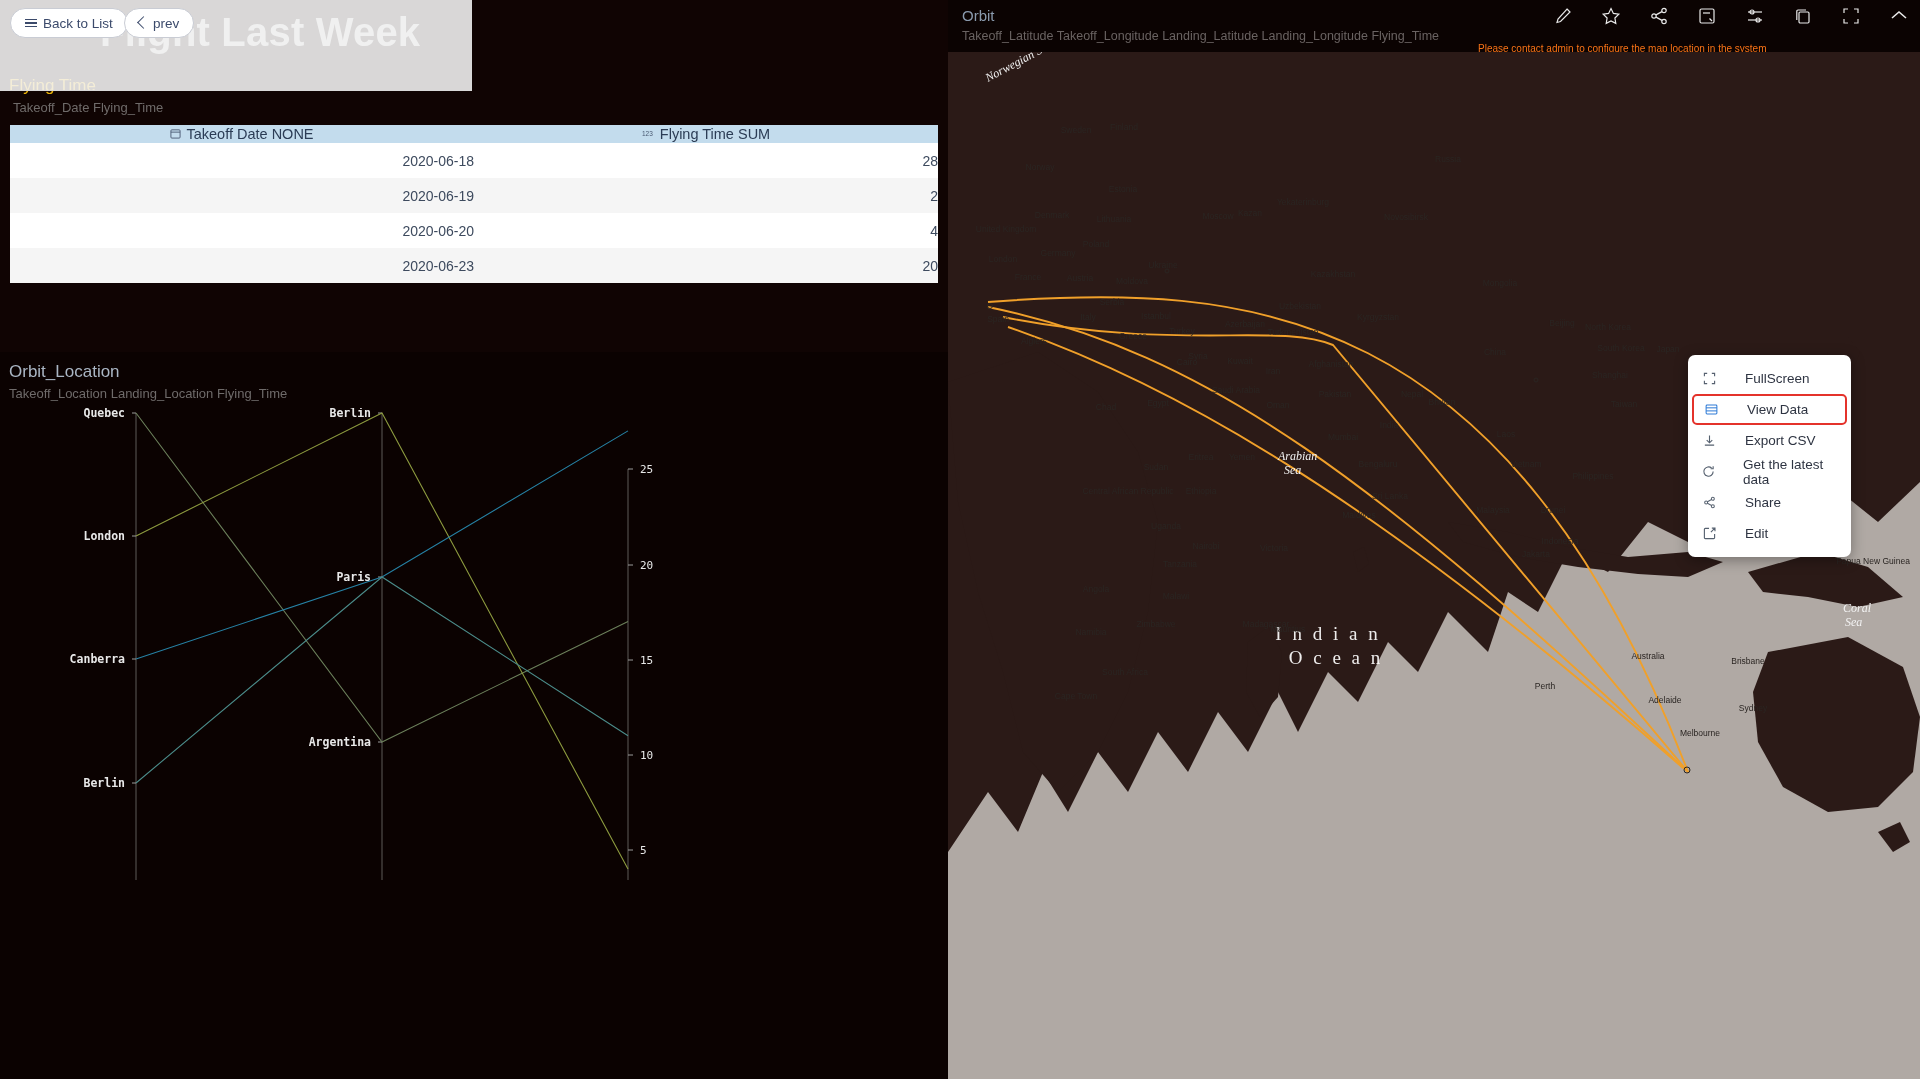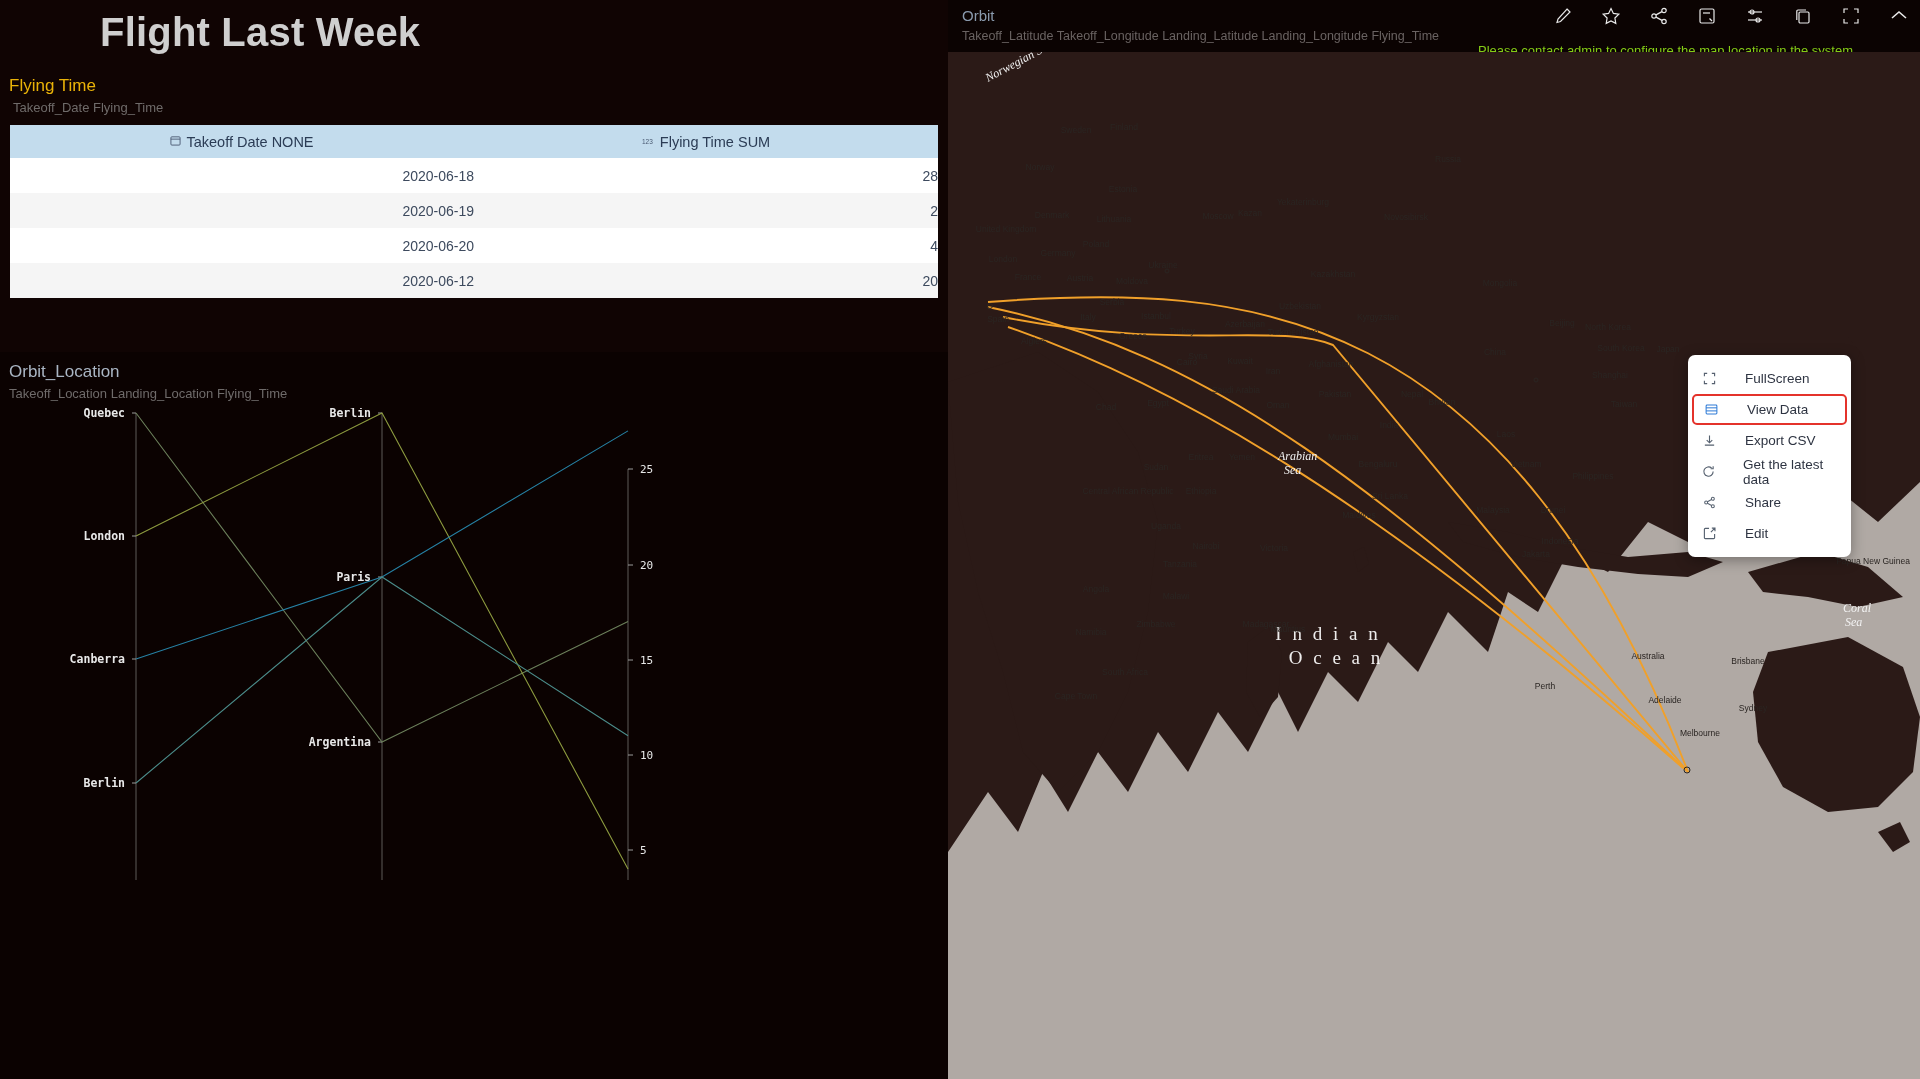--- a/index.html
+++ b/index.html
@@ -49,21 +49,21 @@
   .widget-sub   { font-size: 13px; color: #6f6b6a; margin-top: 4px; }
 
   
   #w-table { position:absolute; left:0; top:76px; width:948px; }
   #w-table .widget-title { margin-left: 9px; }
   #w-table .widget-sub   { margin-left: 13px; }
   #tbl-wrap { margin: 10px 10px 0 10px; width: 928px; background:#fff; }
   table.data { width:100%; border-collapse: collapse; table-layout: fixed; }
   table.data th {
     background:#c3dced; color:#2b3c55; font-weight:400;
-    font-size:14.5px; height:33px; text-align:center; padding:0;
+    font-size:14.5px; height:18px; text-align:center; padding:0;
   }
   table.data th .th-in { display:flex; align-items:center; justify-content:center; gap:5px; }
   table.data th .ic { font-size:11px; color:#4a5a72; }
   table.data td {
     height:35px; text-align:right; font-size:14px; color:#3d4a5e;
     border:none; padding:0;
   }
   table.data tr:nth-child(odd) td  { background:#ffffff; }
   table.data tr:nth-child(even) td { background:#f5f5f5; }
 
@@ -72,21 +72,21 @@
   #w-chart .widget-title { margin:10px 0 0 9px; color:#aab6c4; }
   #w-chart .widget-sub   { margin-left:9px; }
   #pc-svg { position:absolute; left:0; top:56px; }
 
   
   #right-col { position:absolute; left:948px; top:0; width:972px; height:1079px; background:#0b0302; }
   #map-head { position:absolute; left:0; top:1px; width:972px; height:68px; }
   #map-title { position:absolute; left:14px; top:6px; font-size:15px; color:#8a9aad; }
   #map-sub   { position:absolute; left:14px; top:28px; font-size:12.5px; color:#6a6362; }
   #map-warning {
-    position:absolute; left:530px; top:42px; font-size:13px; color:#84cc16; white-space:nowrap;
+    position:absolute; left:530px; top:42px; font-size:10px; color:#f97316; white-space:nowrap;
   }
   #map-tools { position:absolute; right:10px; top:4px; display:flex; align-items:center; gap:26px; }
   .tool { width:22px; height:22px; cursor:pointer; color:#e9e9e9; display:flex; align-items:center; justify-content:center;}
   .tool svg { display:block; }
 
   
   #map-canvas { position:absolute; left:0; top:52px; width:972px; height:1027px; background:#b0a9a4; overflow:hidden; }
   #map-canvas svg { position:absolute; left:0; top:0; }
   .mlabel { font-family:"Liberation Sans", sans-serif; fill:#2a2522; font-size:8.5px; }
   .mocean { fill:#ffffff; font-size:19px; font-family:"Liberation Serif", serif; letter-spacing:3px; opacity:.92;}
@@ -153,21 +153,21 @@
               </tr>
               <tr>
                 <td>2020-06-19</td>
                 <td>2</td>
               </tr>
               <tr>
                 <td>2020-06-20</td>
                 <td>4</td>
               </tr>
               <tr>
-                <td>2020-06-12</td>
+                <td>2020-06-23</td>
                 <td>20</td>
               </tr>
             </tbody>
         </table>
       </div>
     </div>
 
     <div id="w-chart">
       <div class="widget-title">Orbit_Location</div>
       <div class="widget-sub">Takeoff_Location Landing_Location Flying_Time</div>
@@ -474,14 +474,28 @@
               <path d="M12.5 7.5v4a1 1 0 0 1-1 1h-9a1 1 0 0 1-1-1v-9a1 1 0 0 1 1-1h4"></path>
               <path d="M8.5 5.5L12.8 1.2M9.5 1.2h3.4v3.4"></path>
             </svg>
           </span>
           <span>Edit</span>
         </div>
       </div>
 
   </div>
 
+  <div id="toolbar-overlay">
+    <div class="tb-btn" id="btn-back">
+      <span class="hamburger">
+          <i></i>
+          <i></i>
+          <i></i>
+        </span>
+      <span>Back to List</span>
+    </div>
+    <div class="tb-btn" id="btn-prev">
+      <span class="chev-left"></span>
+      <span>prev</span>
+    </div>
+  </div>
 
 </div>
 
 </body></html>

